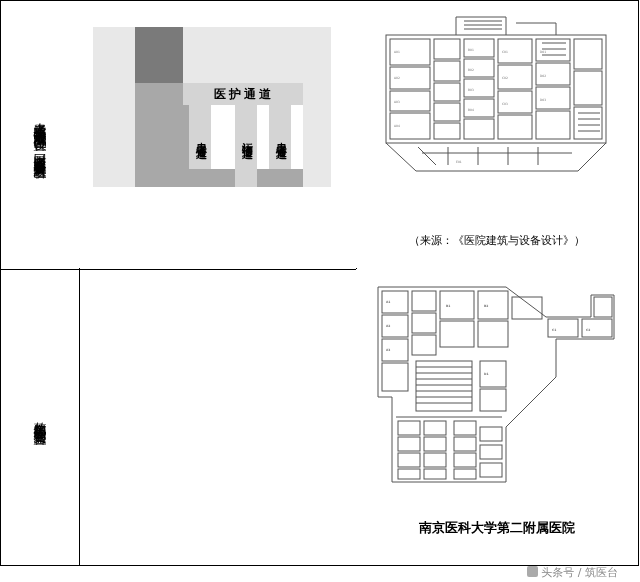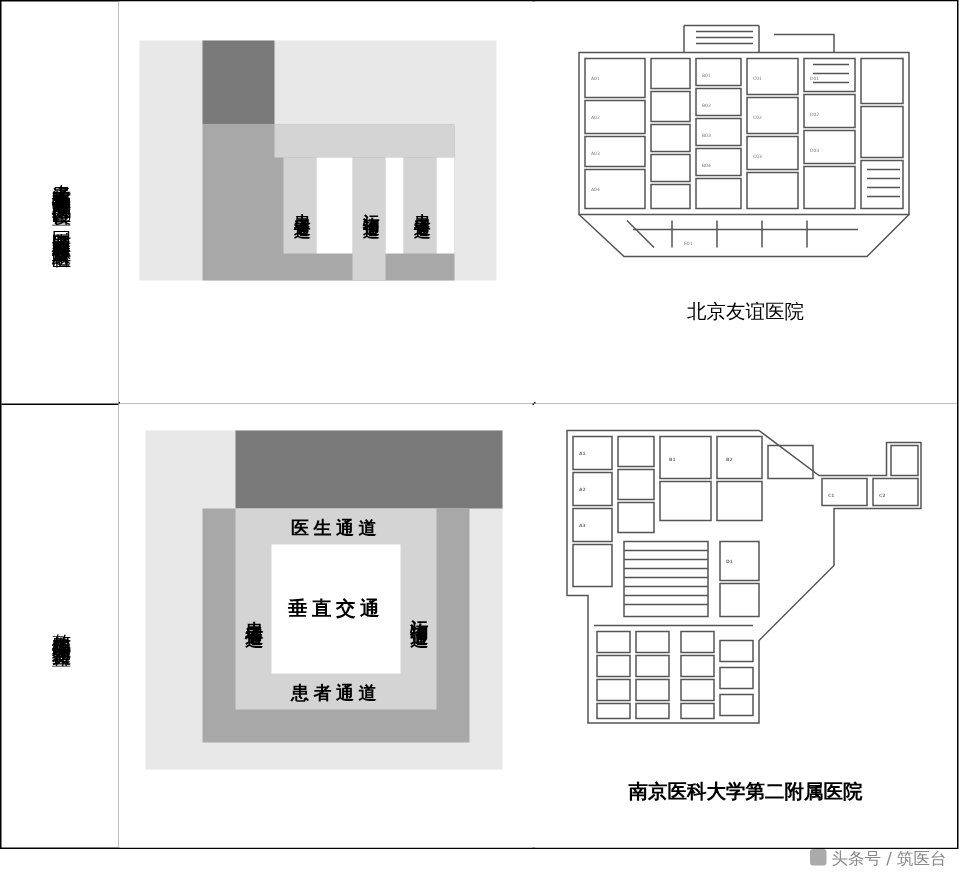--- a/index.html
+++ b/index.html
@@ -49,21 +49,21 @@
   .plan{position:absolute;background:#fff;}
   .plan-title{
     position:absolute;text-align:center;width:100%;
     font-family:"DejaVu Sans",sans-serif;font-size:13px;color:#000;
   }
   .plan-src{
     position:absolute;text-align:center;width:100%;
     font-family:"DejaVu Sans",sans-serif;font-size:11px;color:#000;
   }
   .watermark{
-    position:absolute;right:9px;bottom:2px;font-size:11px;color:#888;
+    position:absolute;right:22px;bottom:2px;font-size:11px;color:#888;
     font-family:"DejaVu Sans",sans-serif;
   }
   .wm-icon{display:inline-block;width:11px;height:11px;border-radius:2px;background:#aaa;vertical-align:-1px;margin-right:3px;}
 </style>
 </head>
 <body>
 
 <div class="page">
 
   <div class="table">
@@ -93,20 +93,21 @@
     <div class="blk" style="left:110px;top:104px;width:22px;height:64px;background:#d4d4d4;"></div>
 
     <div class="blk" style="left:190px;top:104px;width:22px;height:64px;background:#d4d4d4;"></div>
 
     <div class="blk" style="left:132px;top:104px;width:24px;height:64px;background:#ffffff;"></div>
 
     <div class="blk" style="left:178px;top:104px;width:12px;height:64px;background:#ffffff;"></div>
 
     <div class="blk" style="left:212px;top:104px;width:12px;height:64px;background:#ffffff;"></div>
 
+    <div class="lbl hlabel" style="left:110px;top:83px;width:110px;height:20px;font-size:12px;">医护通道</div>
     <div class="lbl vlabel" style="left:108px;top:104px;width:26px;height:64px;font-size:11px;">患者通道</div>
     <div class="lbl vlabel" style="left:154px;top:104px;width:26px;height:64px;font-size:11px;">污物通道</div>
     <div class="lbl vlabel" style="left:188px;top:104px;width:26px;height:64px;font-size:11px;">患者通道</div>
   </div>
 
   <div class="plan" style="left:356px;top:1px;width:282px;height:267px;">
     <svg width="282" height="185" viewBox="0 0 282 185" style="position:absolute;left:0;top:12px;">
       <g stroke="#555" stroke-width="1" fill="none">
         <rect x="30" y="22" width="220" height="108"></rect>
         <rect x="34" y="26" width="40" height="26"></rect>
@@ -154,45 +155,27 @@
         <text x="112" y="98">B04</text>
         <text x="146" y="40">C01</text>
         <text x="146" y="66">C02</text>
         <text x="146" y="92">C03</text>
         <text x="184" y="40">D01</text>
         <text x="184" y="64">D02</text>
         <text x="184" y="88">D03</text>
         <text x="100" y="150">E01</text>
       </g>
     </svg>
-    <div class="plan-title" style="top:198px;">北京友谊医院</div>
+    <div class="plan-src" style="top:232px;">（来源：《医院建筑与设备设计》）</div>
   </div>
 
   <div class="capcell" style="left:1px;top:269px;width:77px;height:296px;">
     <div class="captext short" style="max-height:180px;">整体布局围绕交通盒布置</div>
   </div>
 
-  <div class="diagram" style="left:79px;top:269px;width:276px;height:296px;">
-
-    <div class="blk" style="left:18px;top:18px;width:238px;height:226px;background:#e8e8e8;"></div>
-
-    <div class="blk" style="left:78px;top:18px;width:178px;height:52px;background:#7a7a7a;"></div>
-
-    <div class="blk" style="left:56px;top:70px;width:178px;height:156px;background:#a8a8a8;"></div>
-
-    <div class="blk" style="left:78px;top:70px;width:134px;height:134px;background:#d4d4d4;"></div>
-
-    <div class="blk" style="left:102px;top:94px;width:86px;height:86px;background:#ffffff;"></div>
-
-    <div class="lbl hlabel" style="left:80px;top:72px;width:130px;height:22px;font-size:12px;">医生通道</div>
-    <div class="lbl vlabel" style="left:78px;top:96px;width:24px;height:86px;font-size:12px;">患者通道</div>
-    <div class="lbl hlabel" style="left:102px;top:122px;width:86px;height:30px;font-size:13px;">垂直交通</div>
-    <div class="lbl vlabel" style="left:188px;top:96px;width:24px;height:86px;font-size:12px;">污物通道</div>
-    <div class="lbl hlabel" style="left:80px;top:182px;width:130px;height:22px;font-size:12px;">患者通道</div>
-  </div>
 
   <div class="plan" style="left:356px;top:269px;width:282px;height:296px;font-weight:bold;">
     <svg width="282" height="230" viewBox="0 0 282 230" style="position:absolute;left:0;top:8px;">
       <g stroke="#555" stroke-width="1" fill="none">
         <path d="M22 10 L120 10 L150 10 L190 40 L235 40 L235 18 L258 18 L258 62 L200 62 L200 100 L150 150 L150 205 L36 205 L36 120 L22 120 Z"></path>
         <rect x="26" y="14" width="26" height="22"></rect>
         <rect x="26" y="38" width="26" height="22"></rect>
         <rect x="26" y="62" width="26" height="22"></rect>
         <rect x="26" y="86" width="26" height="28"></rect>
         <rect x="56" y="14" width="24" height="20"></rect>

